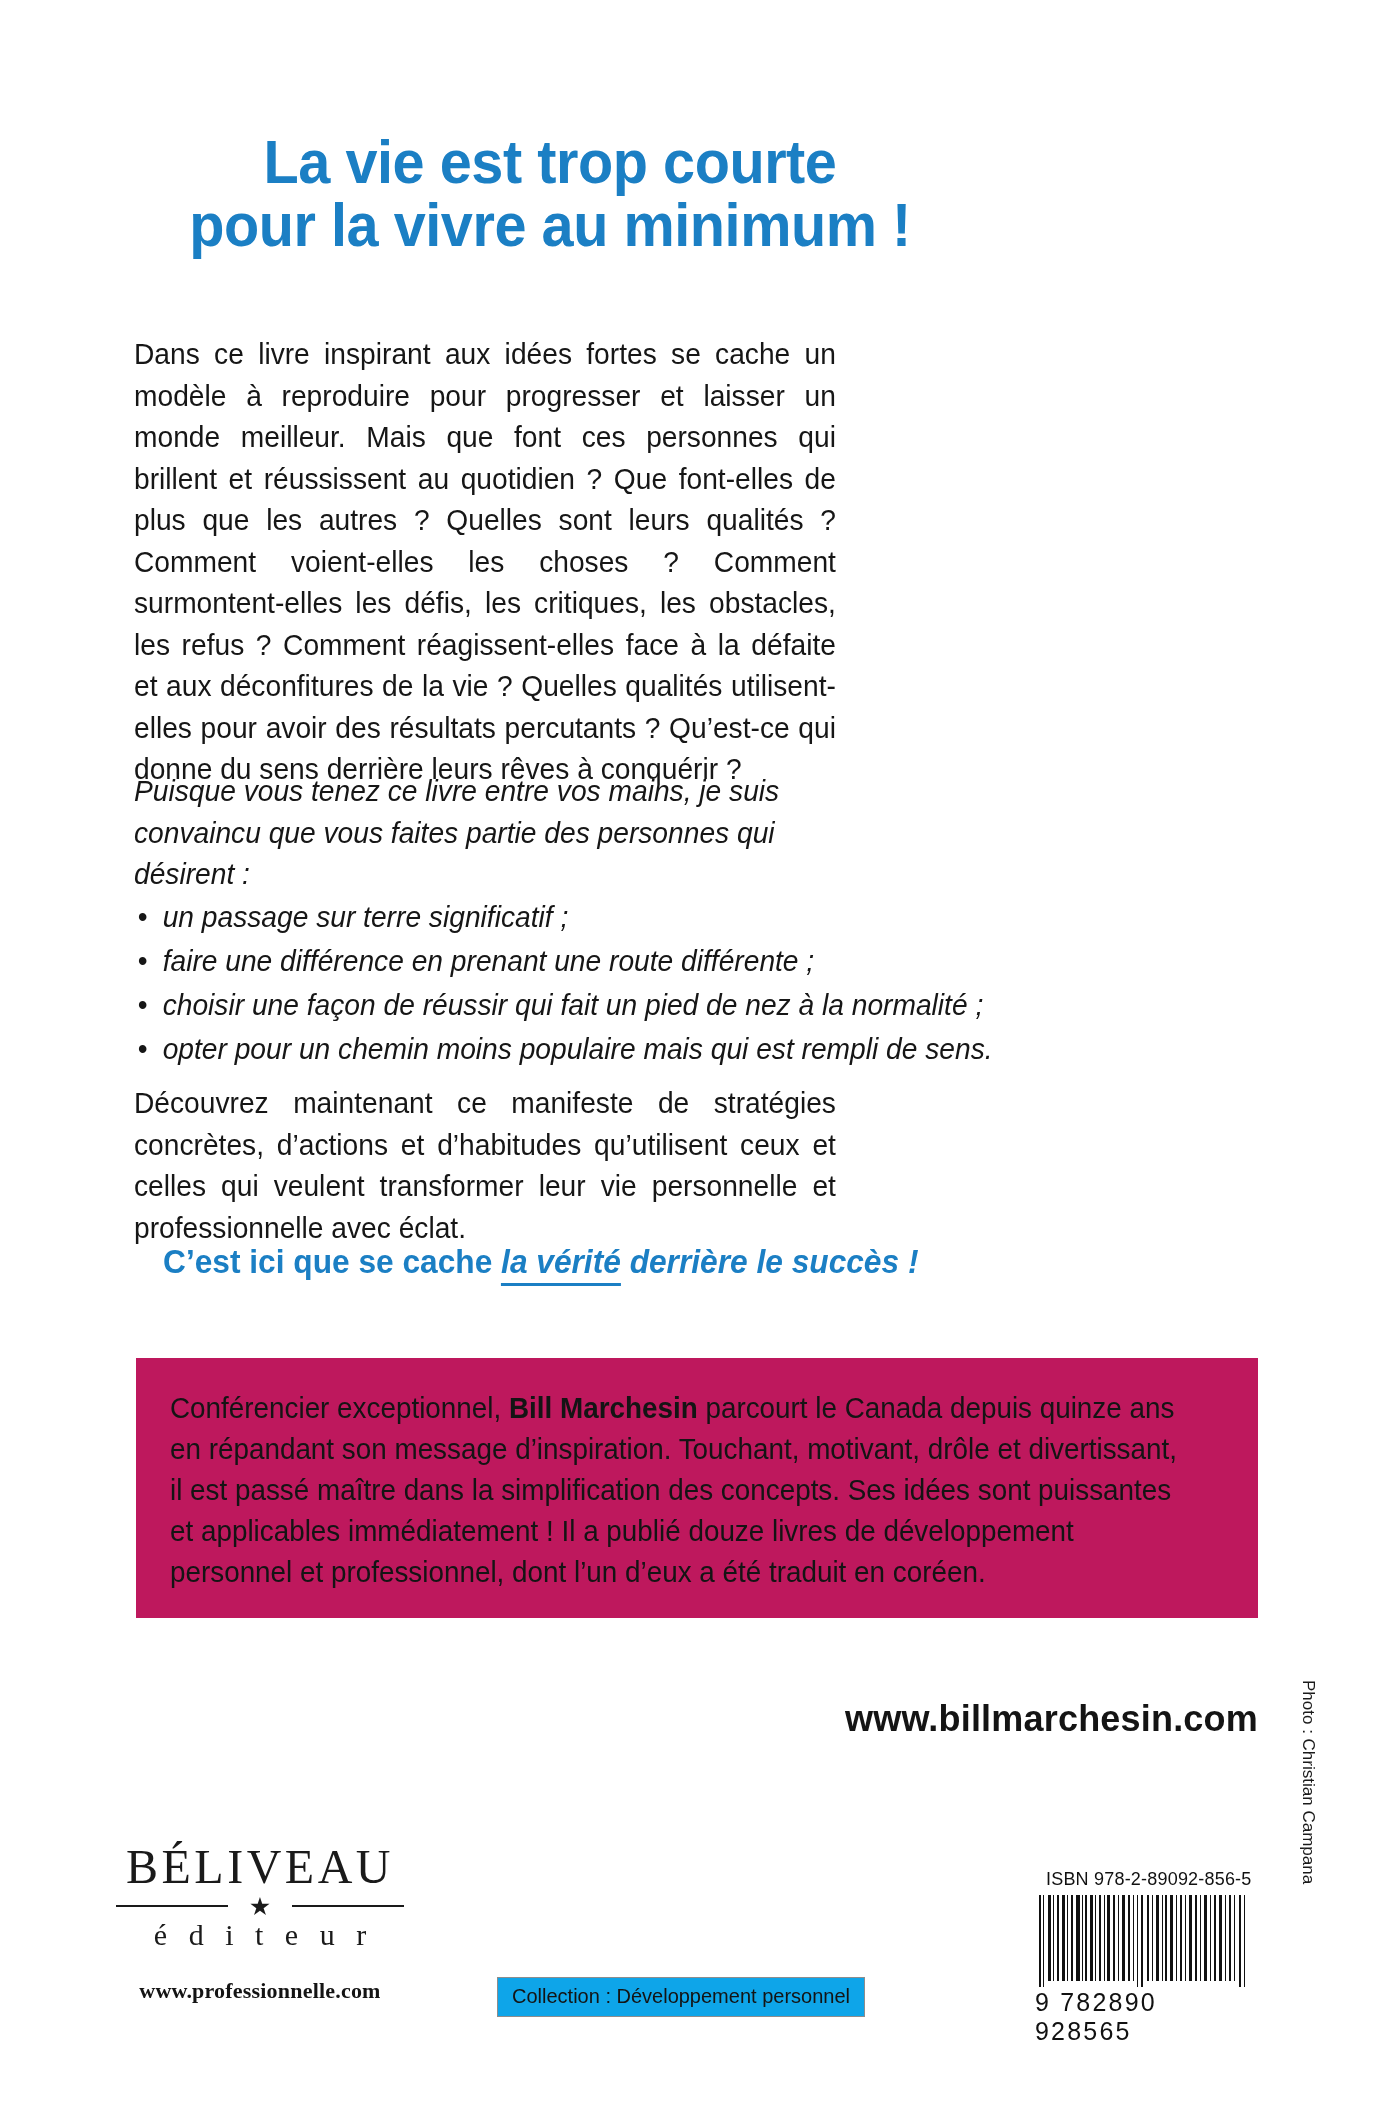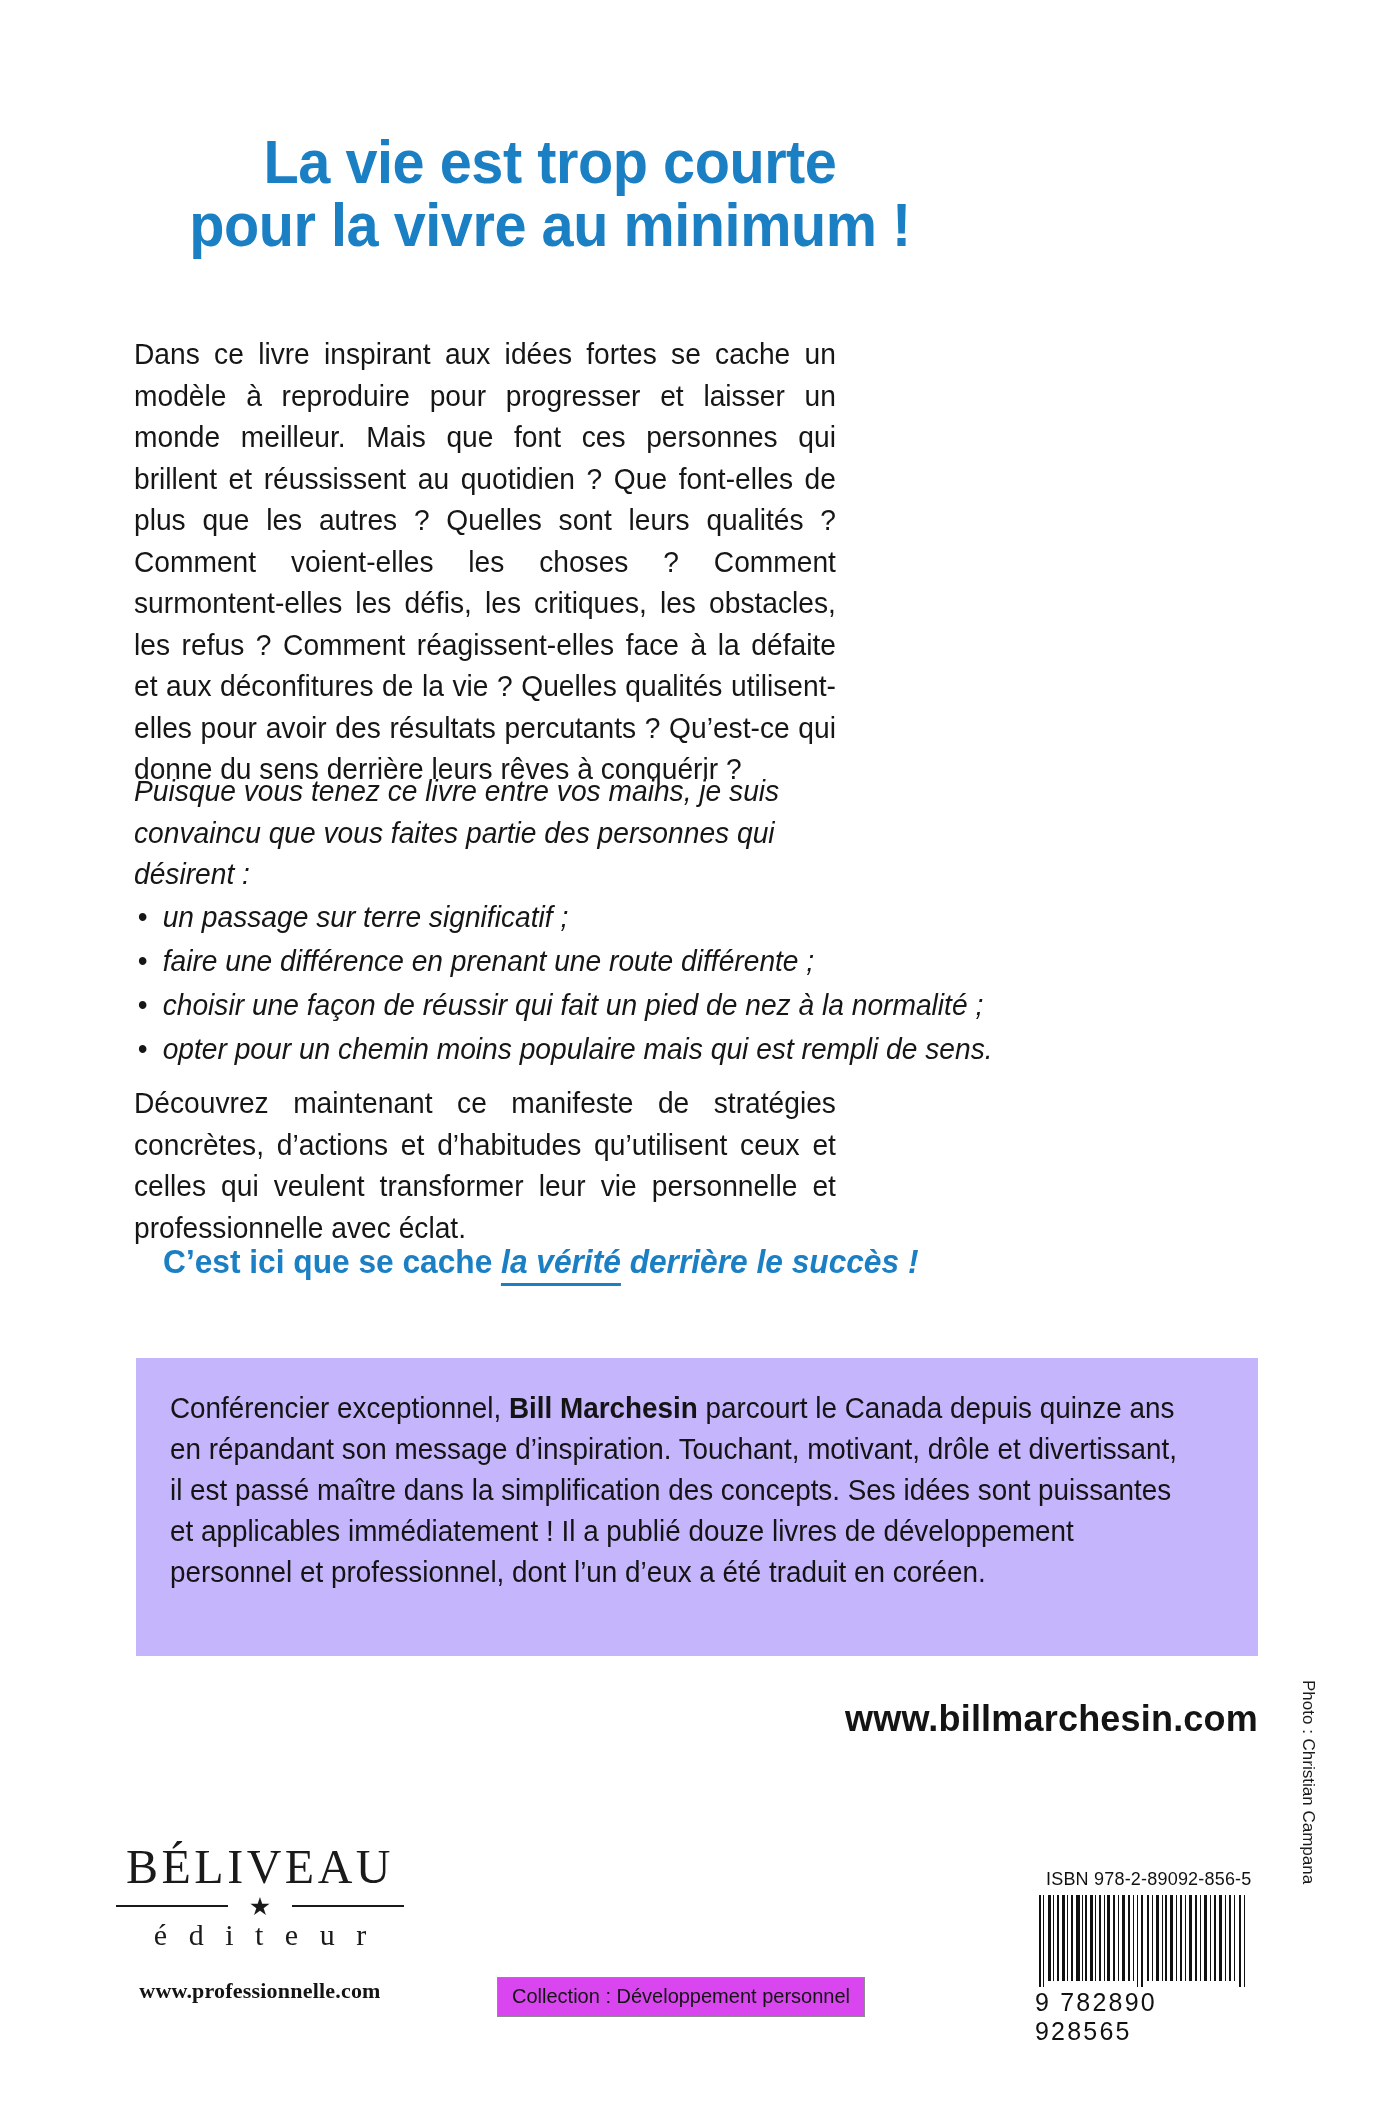--- a/index.html
+++ b/index.html
@@ -117,22 +117,22 @@
     font-style:italic;
     border-bottom:3px solid #1b7fc4;
     padding-bottom:3px;
   }
 
   
   .biobox{
     position:absolute;
     left:136px; top:1358px;
     width:1122px;
-    height:298px;
-    background:#c4b5fd;
+    height:260px;
+    background:#be185d;
     box-sizing:border-box;
     padding:30px 34px 0 34px;
   }
   .biotext{
     color:#141414;
     font-size:29px;
     line-height:41px;
     text-align:left;
     transform:scaleX(0.96);
     transform-origin:left top;
@@ -205,21 +205,21 @@
   }
 
   
   .collection{
     position:absolute;
     left:497px; top:1977px;
     border:1px solid #8d8d8d;
     padding:7px 14px 8px 14px;
     font-size:20px;
     color:#141414;
-    background:#d946ef;
+    background:#0ea5e9;
     white-space:nowrap;
   }
 
   
   .isbn{
     position:absolute;
     left:1046px; top:1869px;
     font-size:18px;
     color:#111;
     letter-spacing:0.2px;

